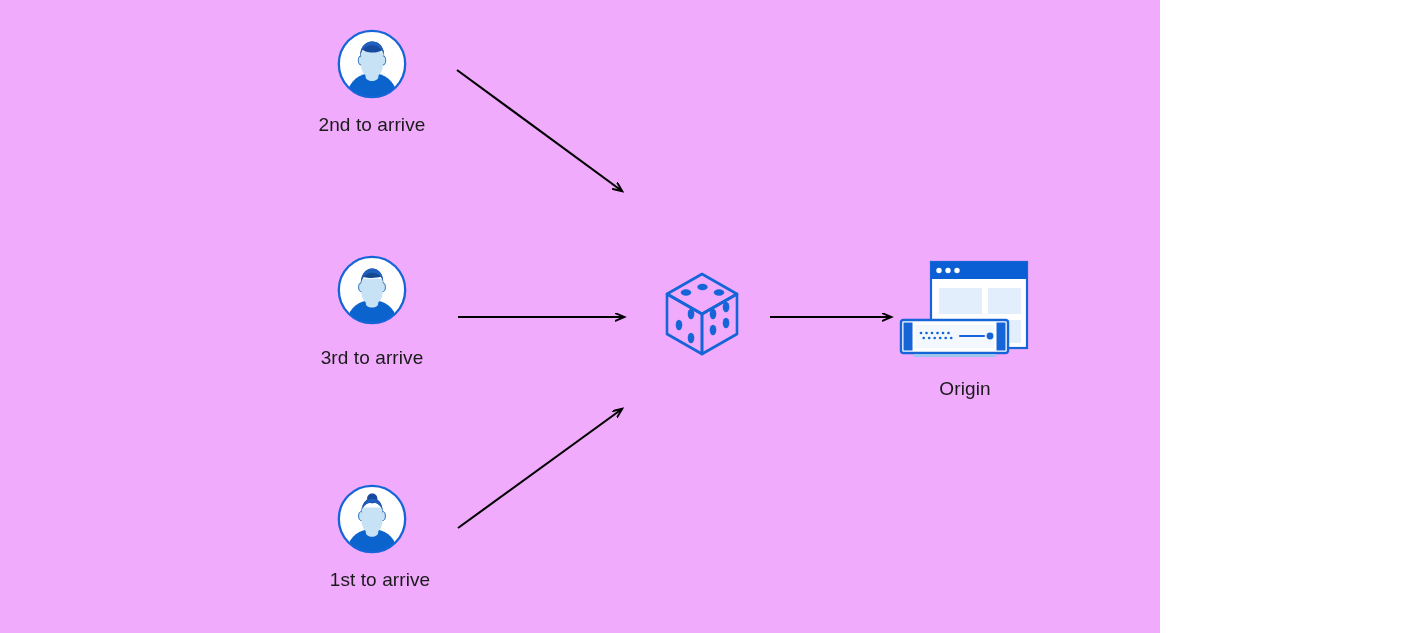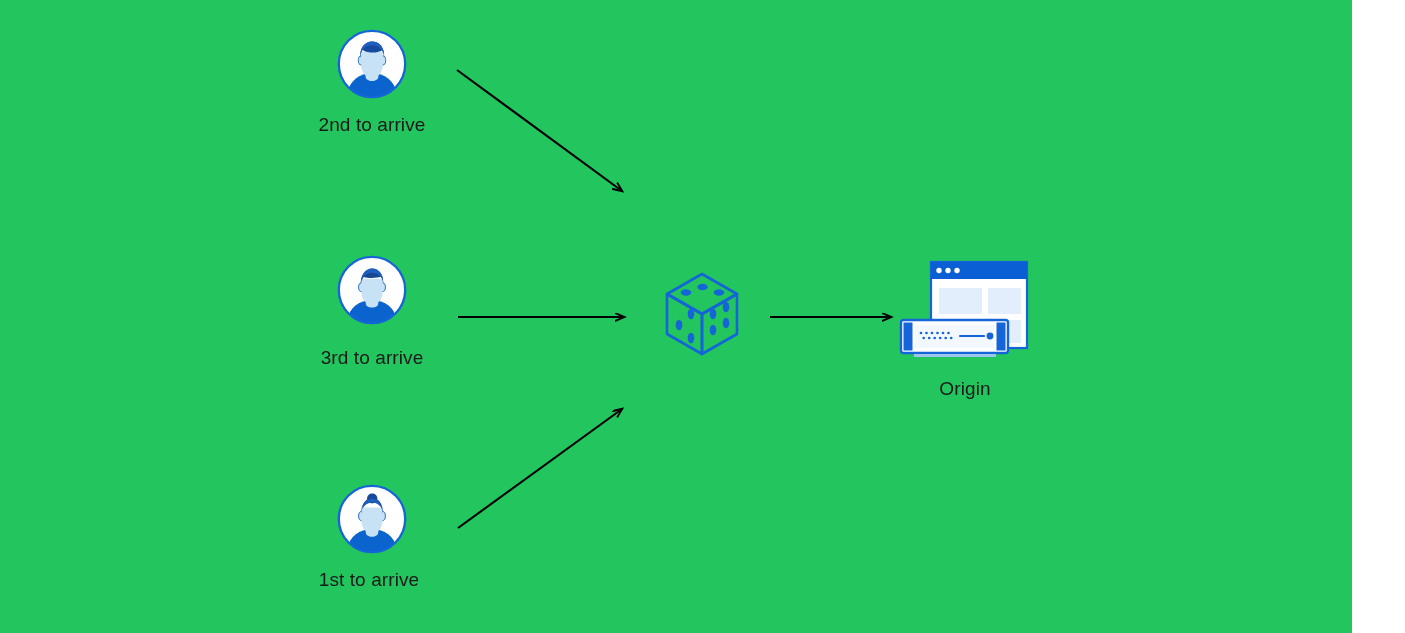--- a/index.html
+++ b/index.html
@@ -5,23 +5,23 @@
   html, body {
     margin: 0;
     padding: 0;
     background: #ffffff;
   }
   body {
     font-family: "Liberation Sans", sans-serif;
   }
   #canvas {
     position: relative;
-    width: 1352px;
+    width: 1160px;
     height: 633px;
-    background: #22c55e;
+    background: #f0abfc;
     overflow: hidden;
   }
   .node {
     position: absolute;
   }
   .node-label {
     position: absolute;
     width: 240px;
     text-align: center;
     font-family: "Liberation Sans", sans-serif;
@@ -121,21 +121,21 @@
         <ellipse cx="25.6" cy="33.0" rx="3.0" ry="4.6" fill="#c7e2f4" stroke="#1a63b8" stroke-width="0.9"></ellipse>
         <ellipse cx="46.4" cy="33.0" rx="3.0" ry="4.6" fill="#c7e2f4" stroke="#1a63b8" stroke-width="0.9"></ellipse>
         <path d="M25.6 24.4 h20.8 v13.6 c0 7.3 -4.6 12.6 -10.4 12.6 s-10.4 -5.3 -10.4 -12.6 z" fill="#c7e2f4"></path>
         <path d="M36.2 10.6 c2.9 0 5.1 2.1 5.1 4.8 c0 2.7 -2.3 4.8 -5.1 4.8 c-2.9 0 -5.1 -2.1 -5.1 -4.8 c0 -2.7 2.3 -4.8 5.1 -4.8 z" fill="#174a9c"></path>
         <path d="M25.2 31.6 c-0.5 -10.4 4.8 -16.6 11.0 -16.6 c6.4 0 11.2 6.0 10.8 16.6 c-0.4 -4.6 -1.4 -7.2 -2.8 -8.8 c-2.8 -3.0 -6.0 -3.6 -8.2 -3.6 c-2.3 0 -5.4 0.7 -8.0 3.4 c-1.5 1.6 -2.4 4.4 -2.8 9.0 z" fill="#174a9c"></path>
         <path d="M26.4 26.0 c1.2 -6.4 5.4 -10.2 9.8 -10.2 c4.6 0 8.8 4.0 9.8 10.0 c-2.4 -4.4 -5.8 -6.4 -9.8 -6.4 c-4.0 0 -7.4 2.1 -9.8 6.6 z" fill="#1f5fc0"></path>
       </g>
       <circle cx="36" cy="36" r="33.2" fill="none" stroke="#1565d8" stroke-width="2.3"></circle>
     </svg>
   </div>
-  <div class="node-label" style="left:249px; top:569px;">1st to arrive</div>
+  <div class="node-label" style="left:260px; top:569px;">1st to arrive</div>
 
   <div class="node" style="left:661px; top:270px;">
     <svg width="82" height="92" viewBox="0 0 82 92" xmlns="http://www.w3.org/2000/svg">
       <g fill="none" stroke="#1565d8" stroke-width="2.6" stroke-linejoin="round">
         <path d="M41 4 L76 24 L41 44 L6 24 Z"></path>
         <path d="M6 24 L6 64 L41 84 L41 44 Z"></path>
         <path d="M76 24 L76 64 L41 84 L41 44 Z"></path>
       </g>
       <g fill="#1565d8">
         <ellipse cx="25" cy="22.5" rx="5.2" ry="3.2"></ellipse>

